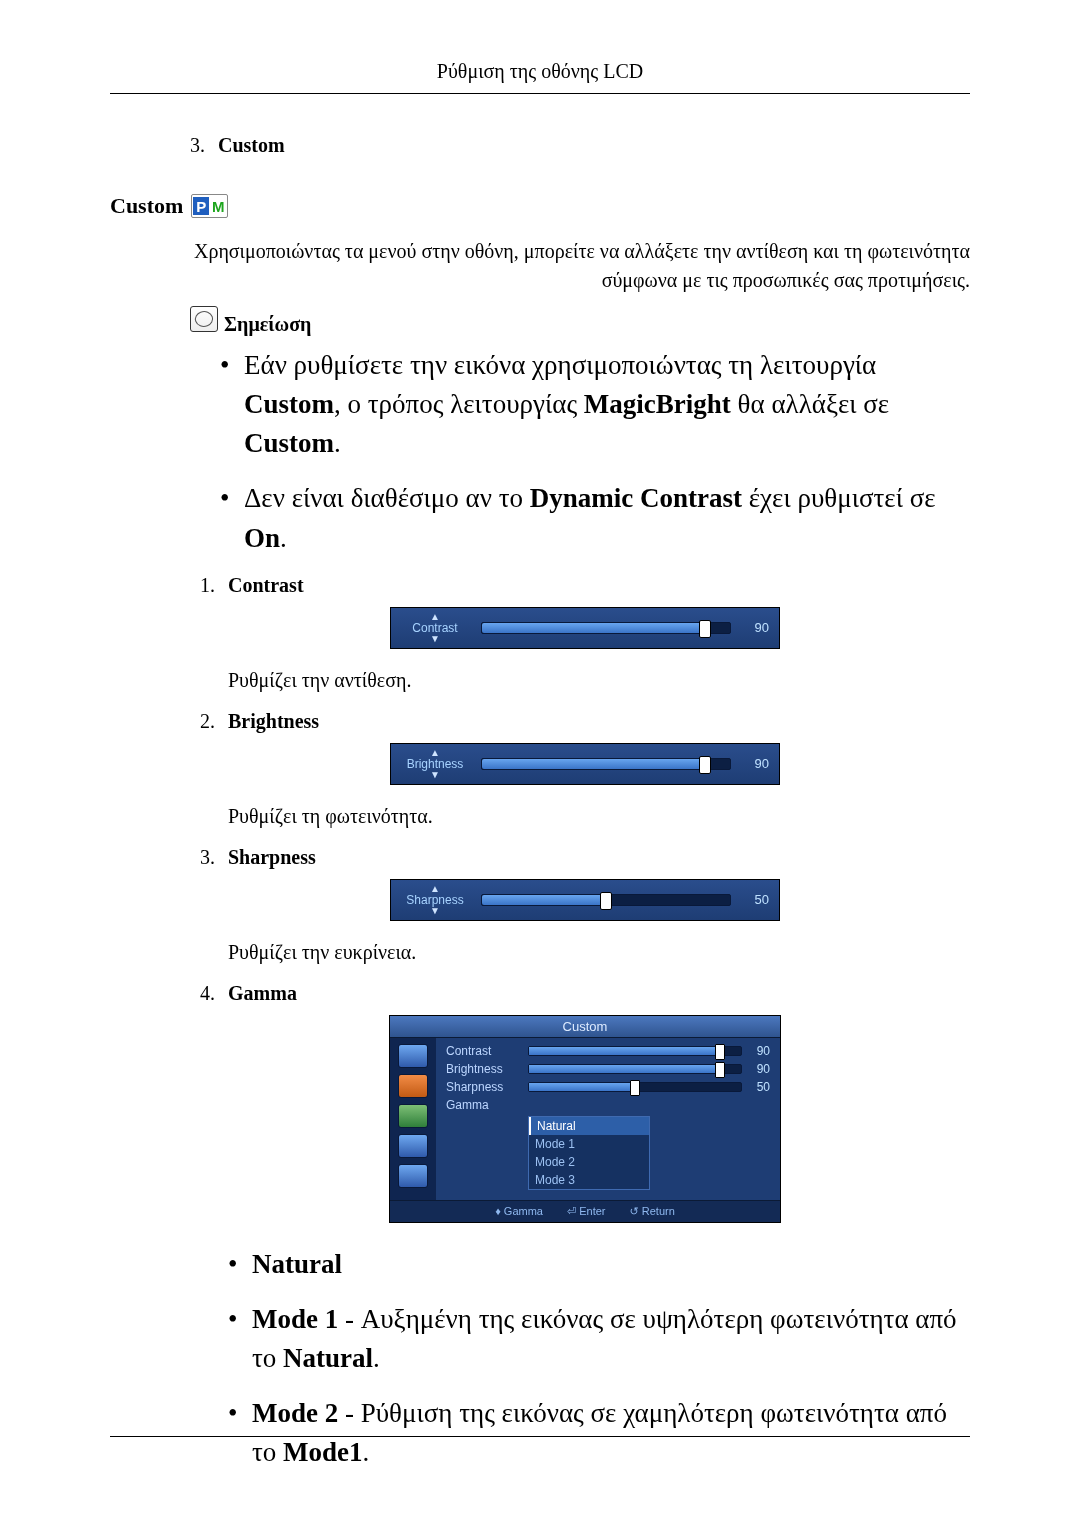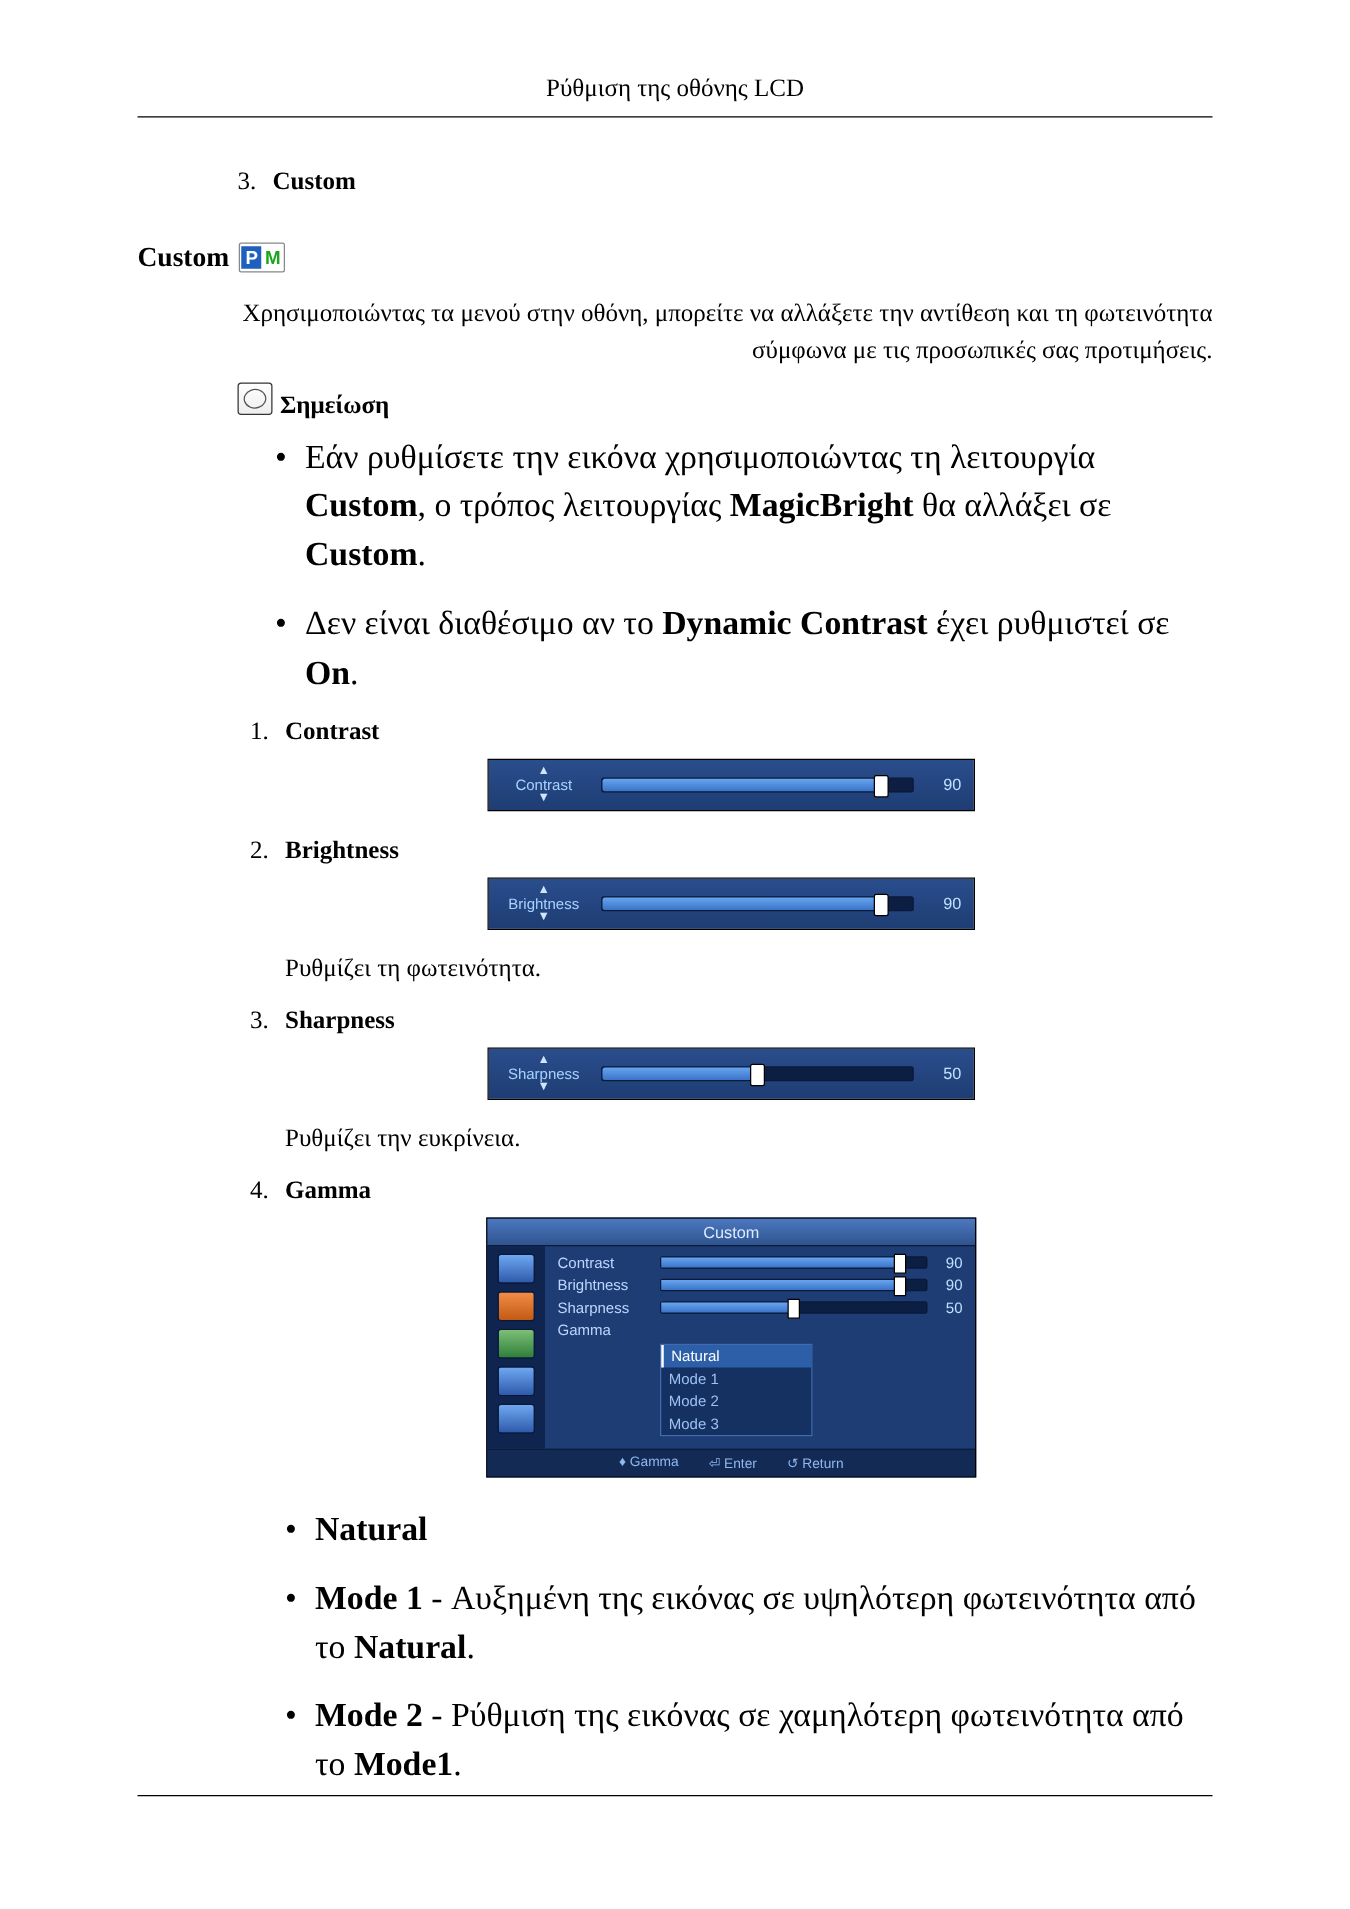--- a/index.html
+++ b/index.html
@@ -373,20 +373,21 @@
             <div class="arrow">▲</div>
             <div>Contrast</div>
             <div class="arrow">▼</div>
           </div>
           <div class="osd-track">
             <div class="osd-fill" style="width:90%"></div>
             <div class="osd-thumb" style="left:90%"></div>
           </div>
           <div class="osd-val">90</div>
         </div>
+        <div class="entry-body">Ρυθμίζει την αντίθεση.</div>
       </div>
 
       <div class="entry" style="margin-top:18px;">
         <div class="entry-head">
           <span class="n">2.</span>
           <span class="t">Brightness</span>
         </div>
         <div class="osd">
           <div class="osd-label-col">
             <div class="arrow">▲</div>

